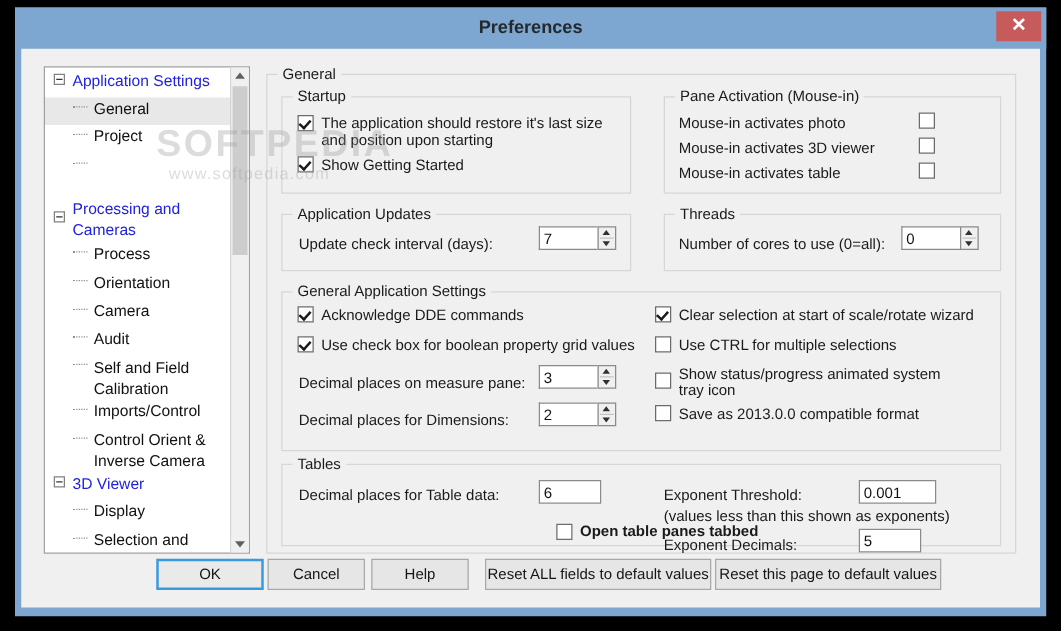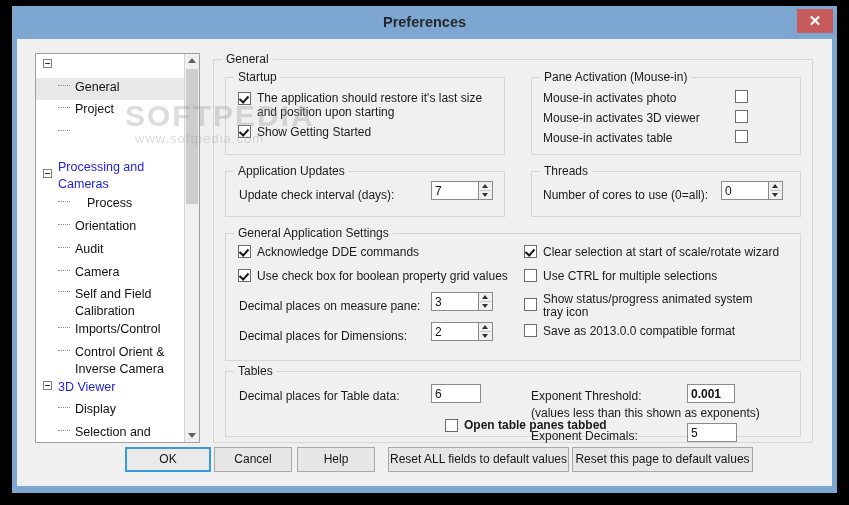--- a/index.html
+++ b/index.html
@@ -369,20 +369,21 @@
     <div class="close-btn">✕</div>
   </div>
 
   <div class="client">
 
     <div class="tree-panel">
       <div class="tree-inner clipped">
 
         <div class="tree-row group" style="height:19px;">
           <span class="tw-expander"></span>
+          <span class="tree-label-group">Application Settings</span>
         </div>
 
         <div class="tree-row child selected" style="height:20px;">
           <span class="tw-dots"></span>
           <span class="tree-label-child">General</span>
         </div>
 
         <div class="tree-row child" style="height:21px;">
           <span class="tw-dots"></span>
           <span class="tree-label-child">Project</span>
@@ -390,38 +391,38 @@
 
         <div class="tree-row child" style="height:33px;">
           <span class="tw-dots"></span>
         </div>
 
         <div class="tree-row group" style="height:34px;">
           <span class="tw-expander" style="top:11px;"></span>
           <span class="tree-label-group" style="width:112px;">Processing and Cameras</span>
         </div>
 
-        <div class="tree-row child" style="height:21px;padding-left:12px;">
+        <div class="tree-row child" style="height:21px;">
           <span class="tw-dots"></span>
           <span class="tree-label-child">Process</span>
         </div>
 
         <div class="tree-row child" style="height:21px;">
           <span class="tw-dots"></span>
           <span class="tree-label-child">Orientation</span>
         </div>
 
+        <div class="tree-row child" style="height:17px;">
+          <span class="tw-dots"></span>
+          <span class="tree-label-child">Camera</span>
+        </div>
+
         <div class="tree-row child" style="height:21px;">
           <span class="tw-dots"></span>
           <span class="tree-label-child">Audit</span>
-        </div>
-
-        <div class="tree-row child" style="height:17px;">
-          <span class="tw-dots"></span>
-          <span class="tree-label-child">Camera</span>
         </div>
 
         <div class="tree-row child" style="height:33px;">
           <span class="tw-dots" style="top:6px;"></span>
           <span class="tree-label-child" style="width:105px;">Self and Field Calibration</span>
         </div>
 
         <div class="tree-row child" style="height:21px;">
           <span class="tw-dots"></span>
           <span class="tree-label-child">Imports/Control</span>
@@ -575,21 +576,21 @@
         <div class="legend">Tables</div>
       </div>
 
       <div class="fld-label" style="left:26px; top:336px;">Decimal places for Table data:</div>
       <div class="txt" style="left:218px; top:331px; width:50px;">6</div>
 
       <div class="cb" style="left:232px; top:366px;"></div>
       <div class="cb-text" style="left:251px; top:365px;font-weight:bold;">Open table panes tabbed</div>
 
       <div class="fld-label" style="left:318px; top:336px;">Exponent Threshold:</div>
-      <div class="txt" style="left:474px; top:331px; width:48px;font-weight:bold;">0.001</div>
+      <div class="txt" style="left:474px; top:331px; width:62px;">0.001</div>
       <div class="fld-label" style="left:318px; top:353px;">(values less than this shown as exponents)</div>
       <div class="fld-label" style="left:318px; top:376px;">Exponent Decimals:</div>
       <div class="txt" style="left:474px; top:370px; width:50px;">5</div>
 
     </div>
 
     <div class="btnrow">
       <div class="btn default" style="left:108px; top:0; width:86px;">OK</div>
       <div class="btn" style="left:197px; top:0; width:78px;">Cancel</div>
       <div class="btn" style="left:280px; top:0; width:78px;">Help</div>

